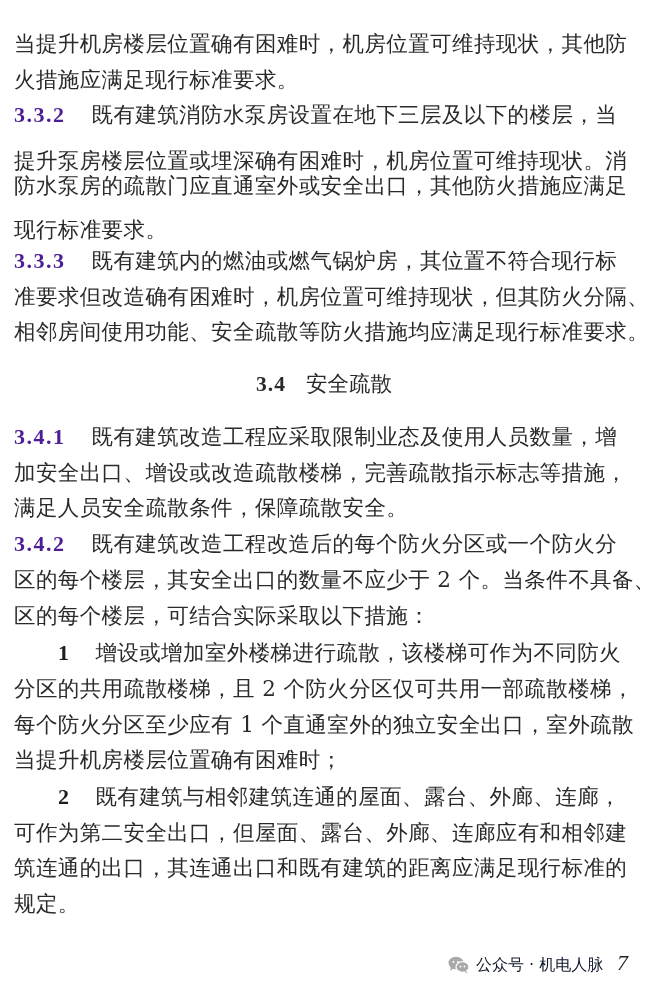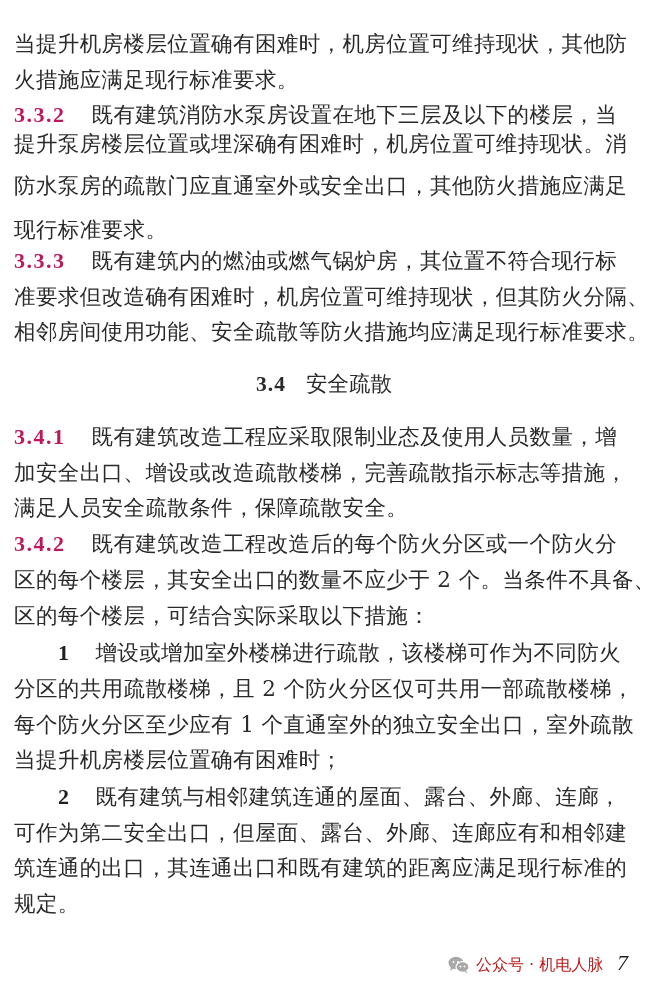--- a/index.html
+++ b/index.html
@@ -27,21 +27,21 @@
     height: 36px;
     font-size: 21.5px;
     line-height: 36px;
     white-space: nowrap;
     letter-spacing: 0.4px;
   }
   .num {
     font-family: "Liberation Serif", "DejaVu Serif", serif;
     font-weight: bold;
     font-size: 22px;
-    color: #be185d;
+    color: #4c1d95;
     margin-right: 26px;
     letter-spacing: 1.5px;
   }
   .item-num {
     font-family: "Liberation Serif", "DejaVu Serif", serif;
     font-weight: bold;
     font-size: 22px;
     color: #1e1e1e;
     margin-right: 26px;
   }
@@ -63,21 +63,21 @@
   }
   .watermark {
     position: absolute;
     left: 448px;
     top: 953px;
     height: 24px;
     display: flex;
     align-items: center;
     font-family: "DejaVu Sans", "Liberation Sans", sans-serif;
     font-size: 16px;
-    color: #b91c1c;
+    color: #0f172a;
   }
   .wechat-icon {
     width: 22px;
     height: 18px;
     margin-right: 6px;
     position: relative;
   }
   .page-number {
     position: absolute;
     left: 617px;
@@ -92,21 +92,21 @@
 <body>
 
 <div class="page">
 
   <div class="line" style="top:0px;">当提升机房楼层位置确有困难时，机房位置可维持现状，其他防</div>
   <div class="line" style="top:35.5px;">火措施应满足现行标准要求。</div>
 
   <div class="line" style="top:71px;">
     <span class="num">3.3.2</span><span>既有建筑消防水泵房设置在地下三层及以下的楼层，当</span>
   </div>
-  <div class="line" style="top:100px;">提升泵房楼层位置或埋深确有困难时，机房位置可维持现状。消</div>
+  <div class="line" style="top:117px;">提升泵房楼层位置或埋深确有困难时，机房位置可维持现状。消</div>
   <div class="line" style="top:142px;">防水泵房的疏散门应直通室外或安全出口，其他防火措施应满足</div>
   <div class="line" style="top:177.5px;margin-top:8px;">现行标准要求。</div>
 
   <div class="line" style="top:217px;">
     <span class="num">3.3.3</span><span>既有建筑内的燃油或燃气锅炉房，其位置不符合现行标</span>
   </div>
   <div class="line" style="top:252.5px;">准要求但改造确有困难时，机房位置可维持现状，但其防火分隔、</div>
   <div class="line" style="top:288px;">相邻房间使用功能、安全疏散等防火措施均应满足现行标准要求。</div>
 
   <div class="heading" style="top:340px;">

